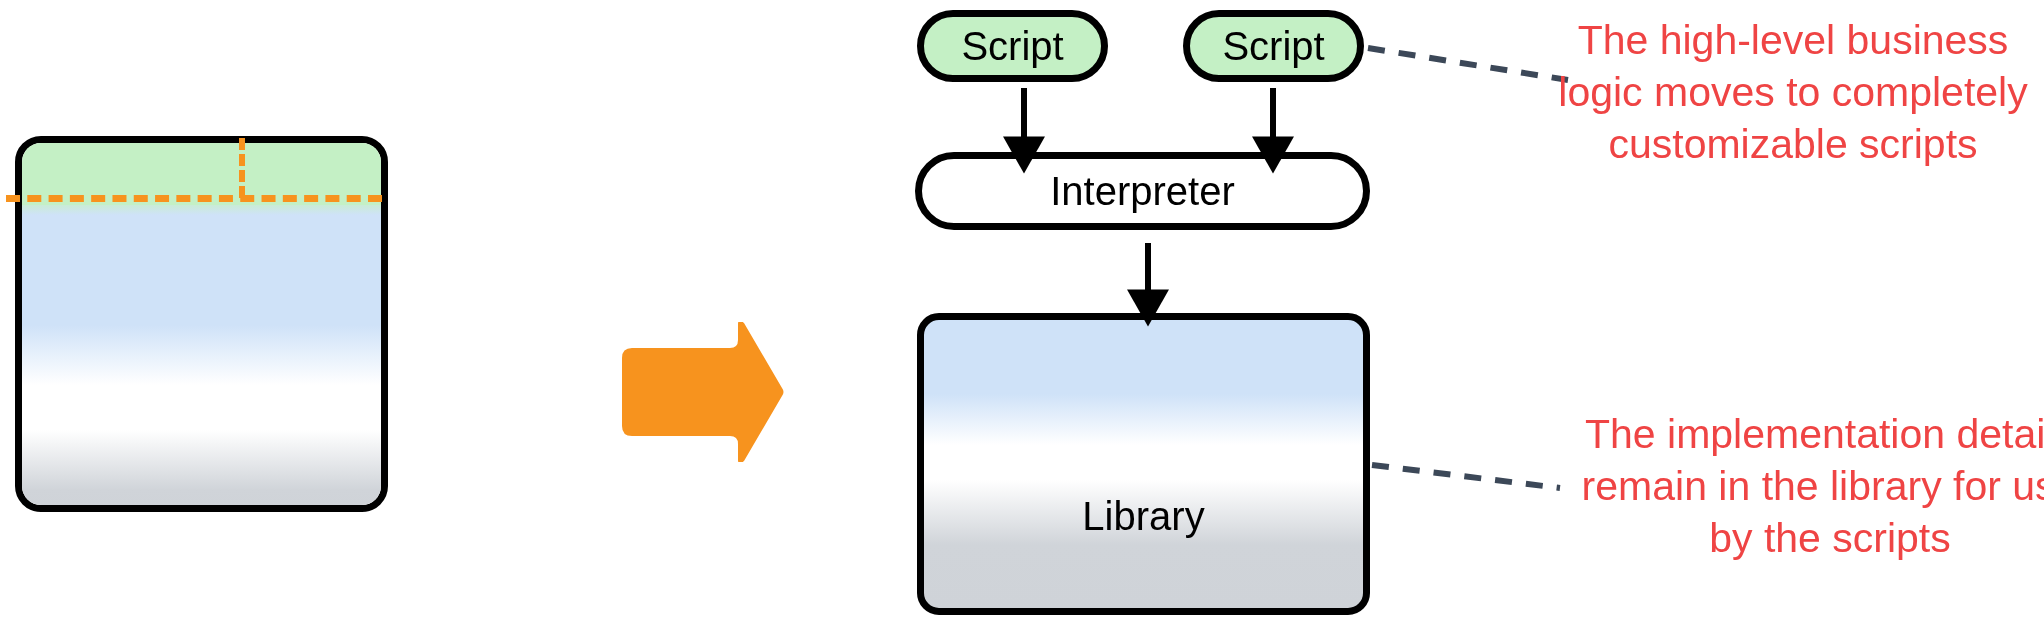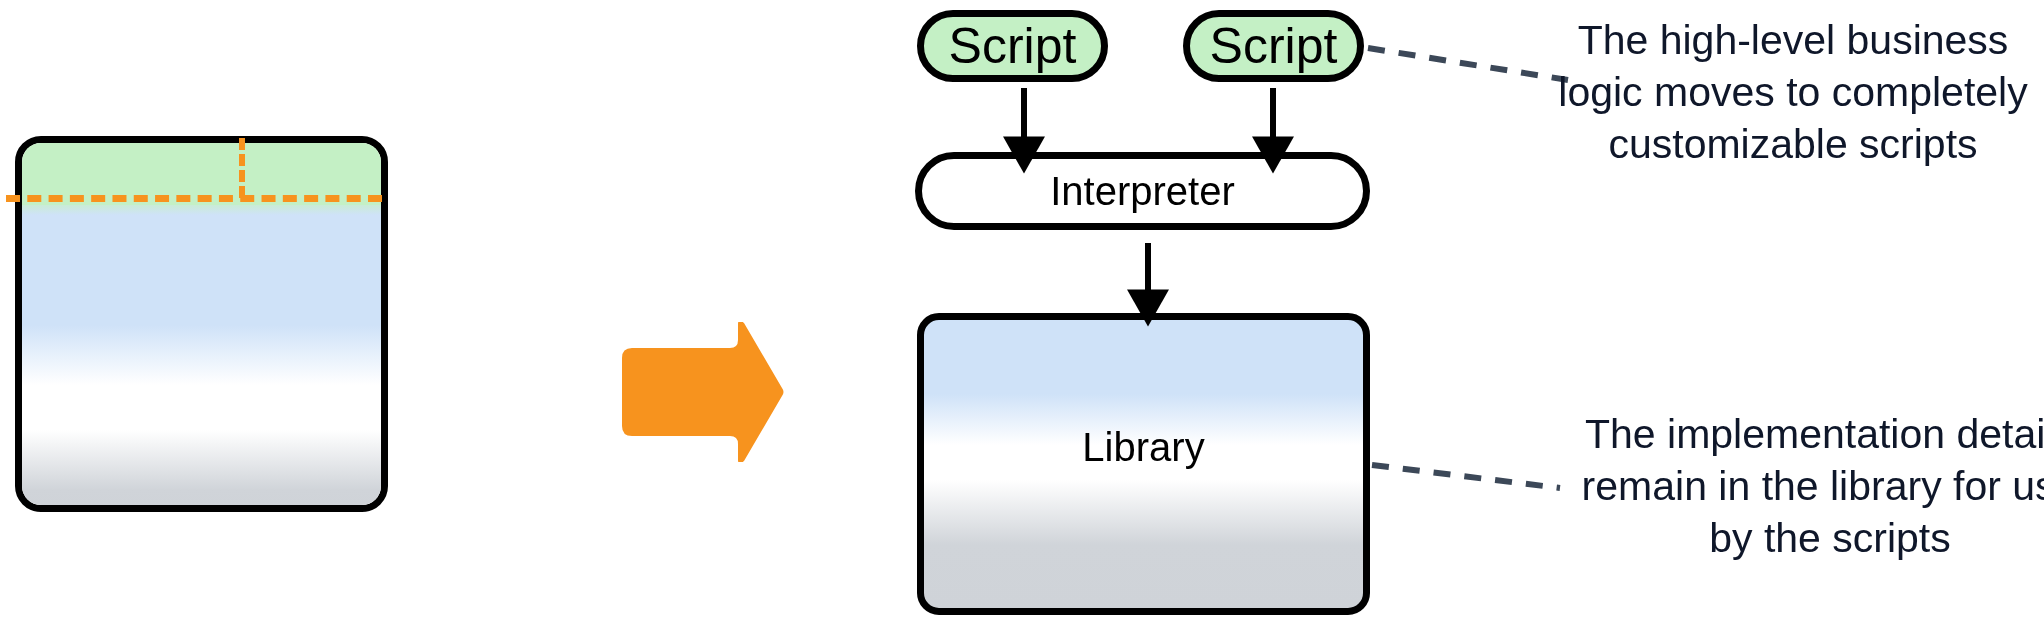--- a/index.html
+++ b/index.html
@@ -87,21 +87,21 @@
     justify-content: center;
     color: #000000;
     font-family: "Liberation Sans", sans-serif;
     font-weight: 400;
     white-space: nowrap;
   }
   .node-script {
     background: #c4f0c5;
     border-radius: 40px;
     height: 72px;
-    font-size: 50px;
+    font-size: 40px;
     justify-content: center;
   }
   #script-1 { left: 917px;  top: 10px; width: 191px; }
   #script-2 { left: 1183px; top: 10px; width: 181px; }
 
   #interpreter {
     left: 915px;
     top: 152px;
     width: 455px;
     height: 78px;
@@ -111,21 +111,21 @@
   }
 
   #library {
     left: 917px;
     top: 313px;
     width: 453px;
     height: 302px;
     border-radius: 22px;
     font-size: 40px;
     overflow: hidden;
-    align-items: flex-start;
+    align-items: center;
     justify-content: center;
     background: linear-gradient(to bottom,
         #cfe2f8 0px,
         #cfe2f8 74px,
         #ffffff 125px,
         #ffffff 160px,
         #d0d4d9 225px,
         #cfd3d8 100%);
   }
   #library .node-label {
@@ -138,21 +138,21 @@
     left: 0; top: 0;
     width: 2044px;
     height: 630px;
     pointer-events: none;
   }
 
   
   .note {
     position: absolute;
     text-align: center;
-    color: #0f172a;
+    color: #ef4444;
     font-family: "Liberation Sans", sans-serif;
     font-size: 41px;
     line-height: 1.27;
   }
   #note-1 { left: 1552px; top: 14px;  width: 482px; }
   #note-2 { left: 1580px; top: 366px; width: 500px; margin-top: 42px; }
 </style>
 </head>
 <body>
 

